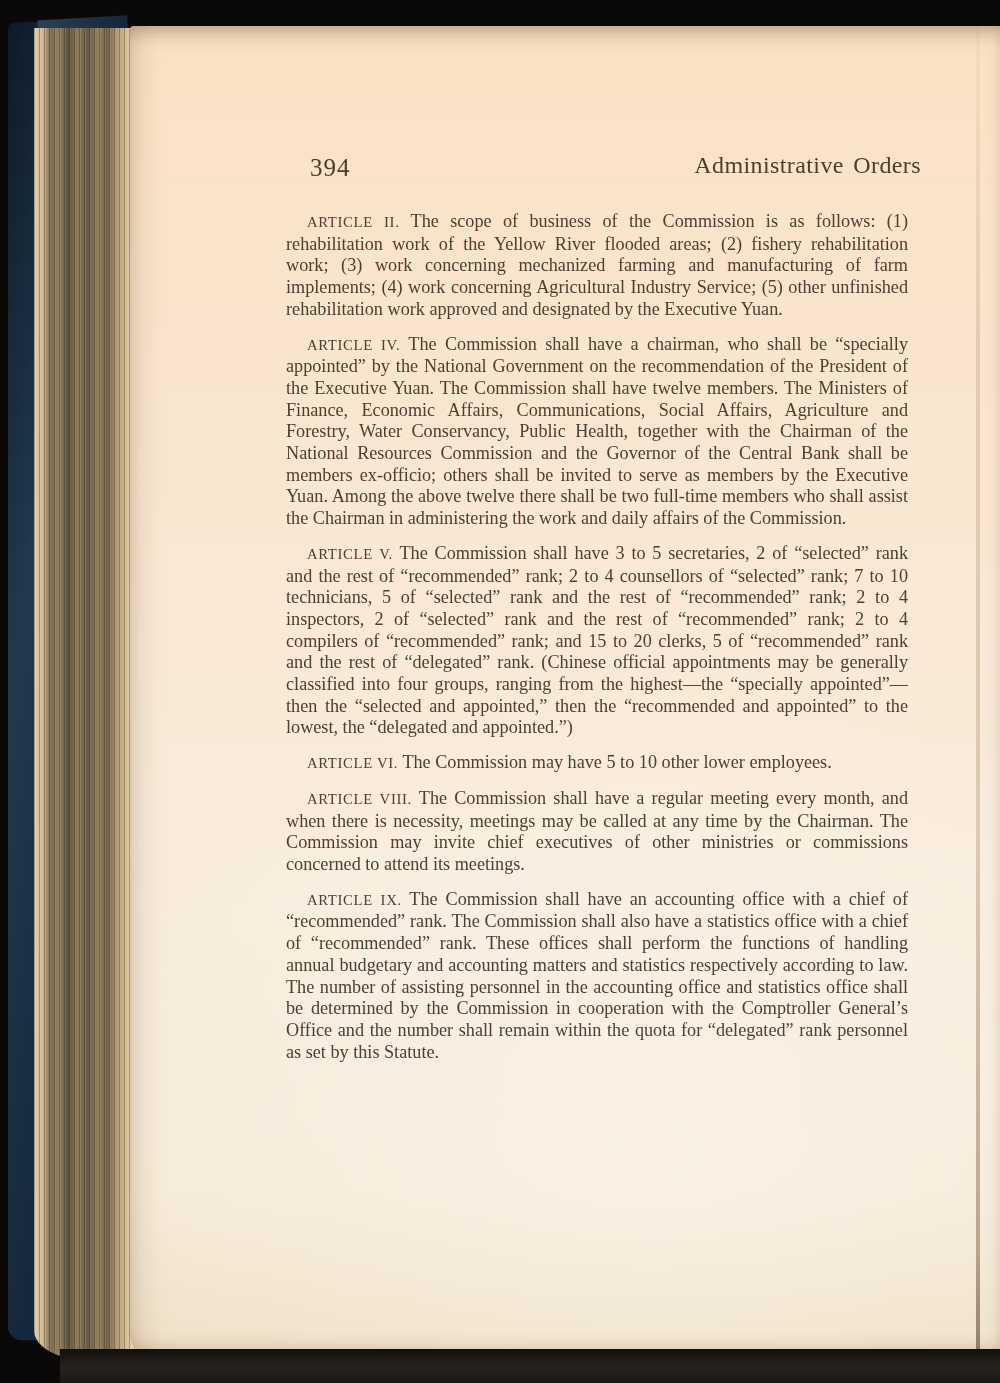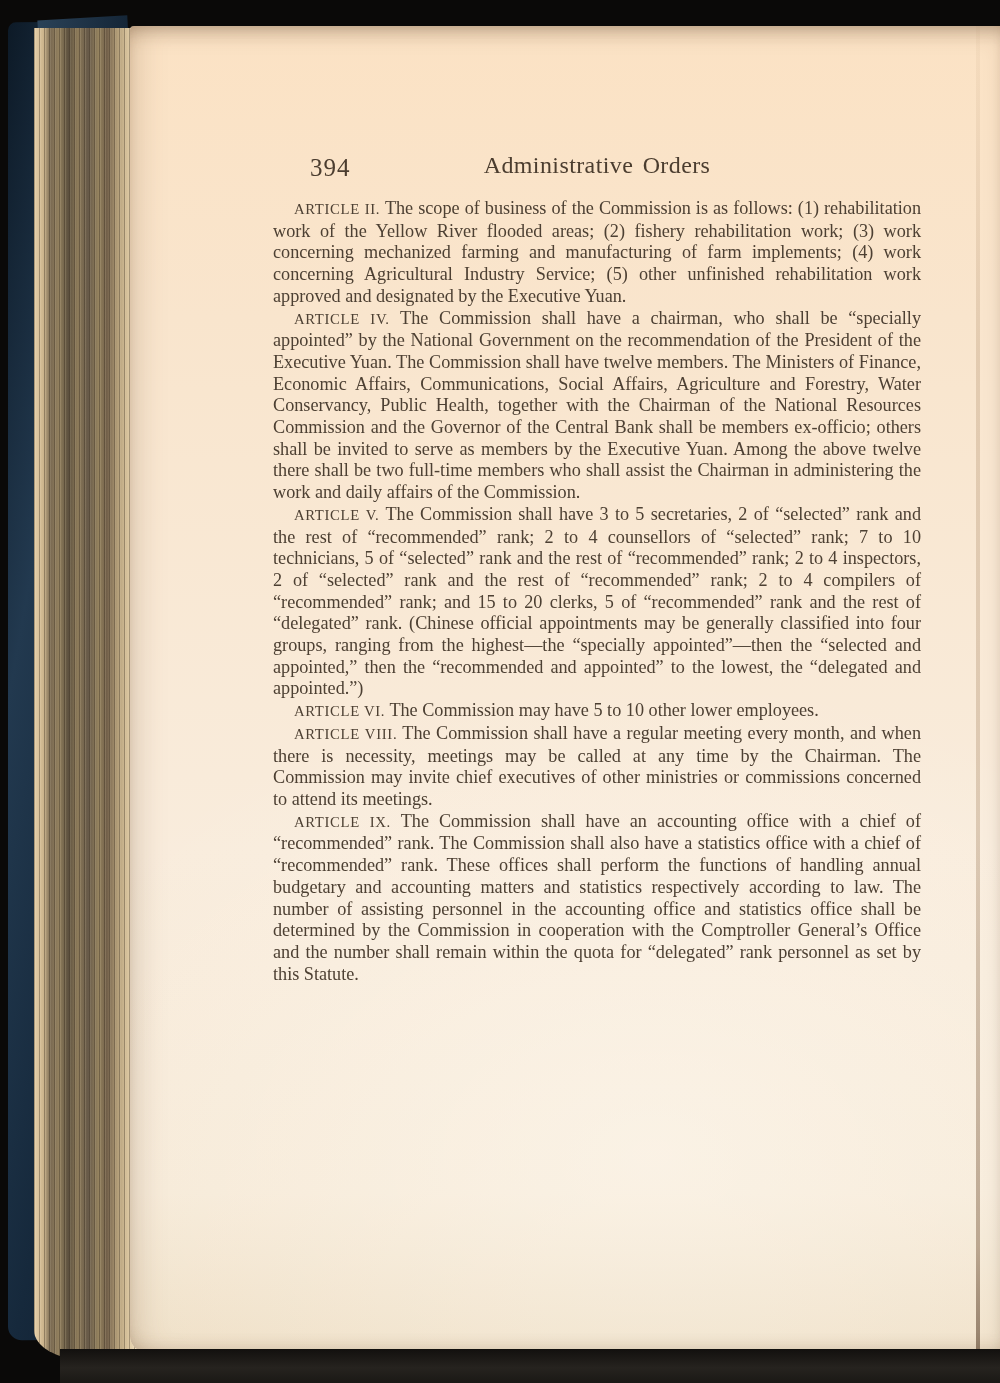--- a/index.html
+++ b/index.html
@@ -107,38 +107,38 @@
   .page-number {
     position: absolute;
     left: 0; top: 2px;
     font-size: 25px;
     letter-spacing: 1px;
     margin-left: 37px;
   }
   .running-head {
     position: absolute;
     left: 0; right: 0;
-    text-align: center;
+    text-align: right;
     font-size: 24px;
     letter-spacing: 0.4px;
     word-spacing: 3px;
   }
 
   .page-body {
     position: absolute;
     left: 143px; top: 172px;
     width: 648px;
     font-size: 18.2px;
     line-height: 21.7px;
     text-align: justify;
     color: #4d4033;
     text-rendering: optimizeLegibility;
   }
   p.article {
-    margin: 0;
+    margin: 13px;
     text-indent: 1.15em;
   }
   .article-label {
     font-size: 0.81em;
     letter-spacing: 0.045em;
   }
 </style>
 </head>
 <body>
 

